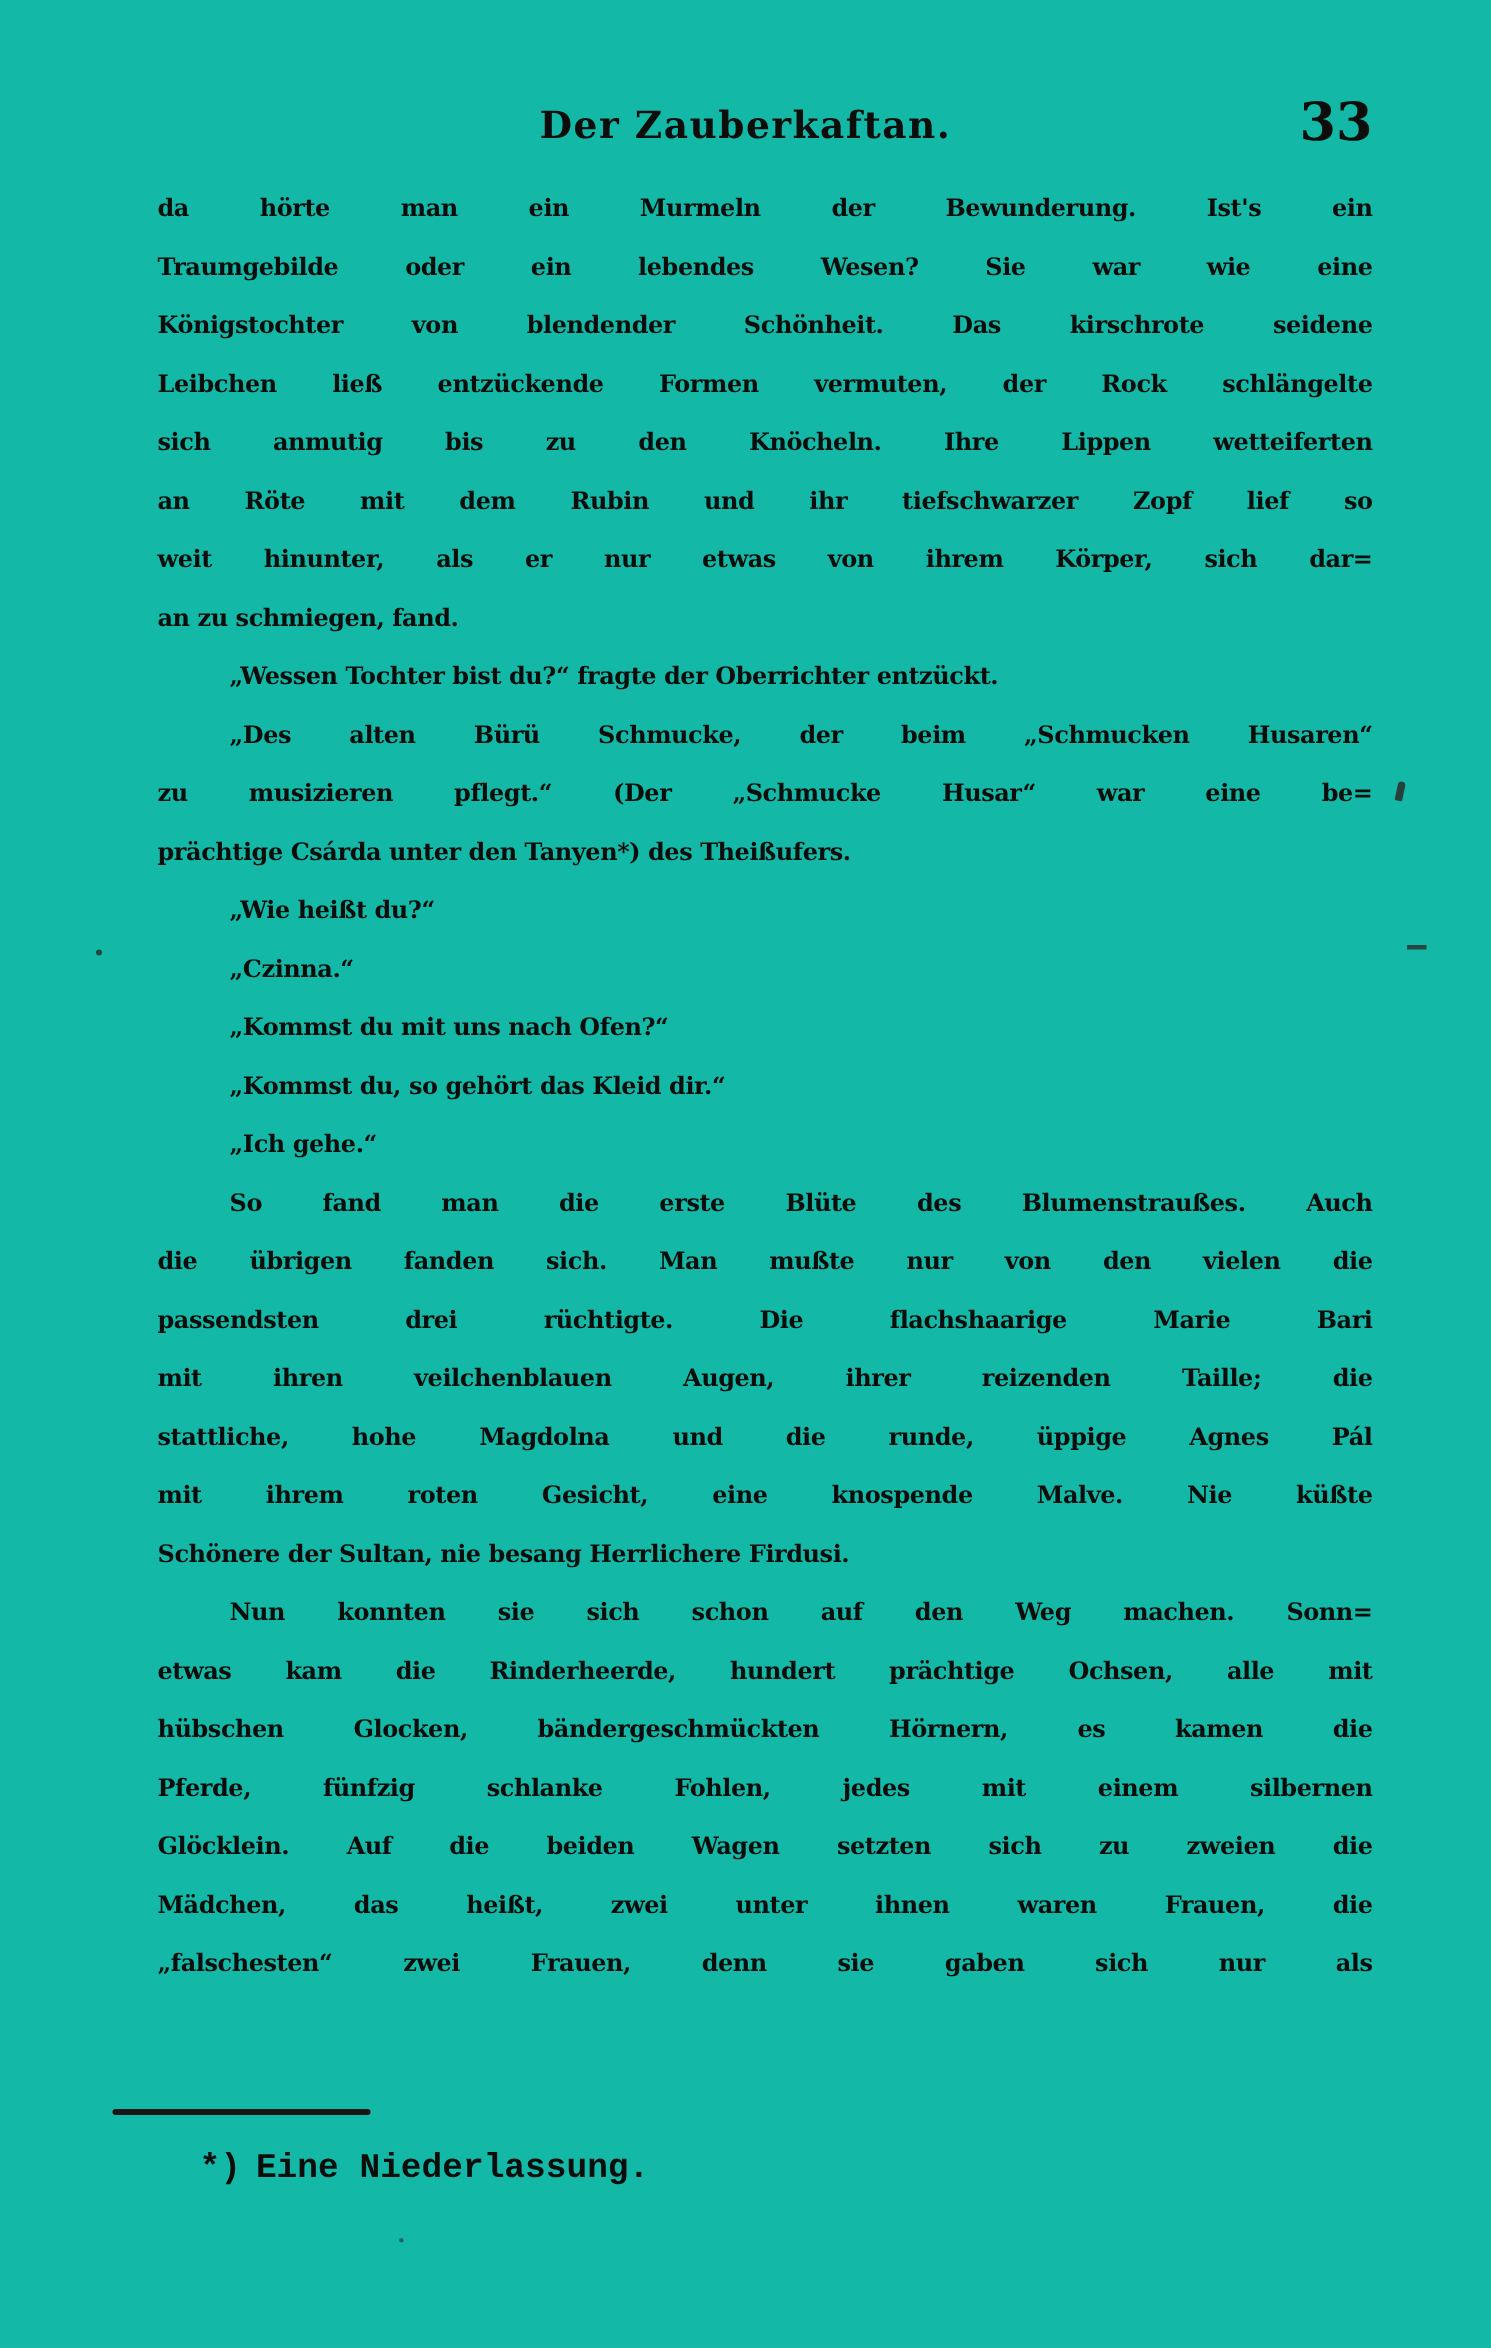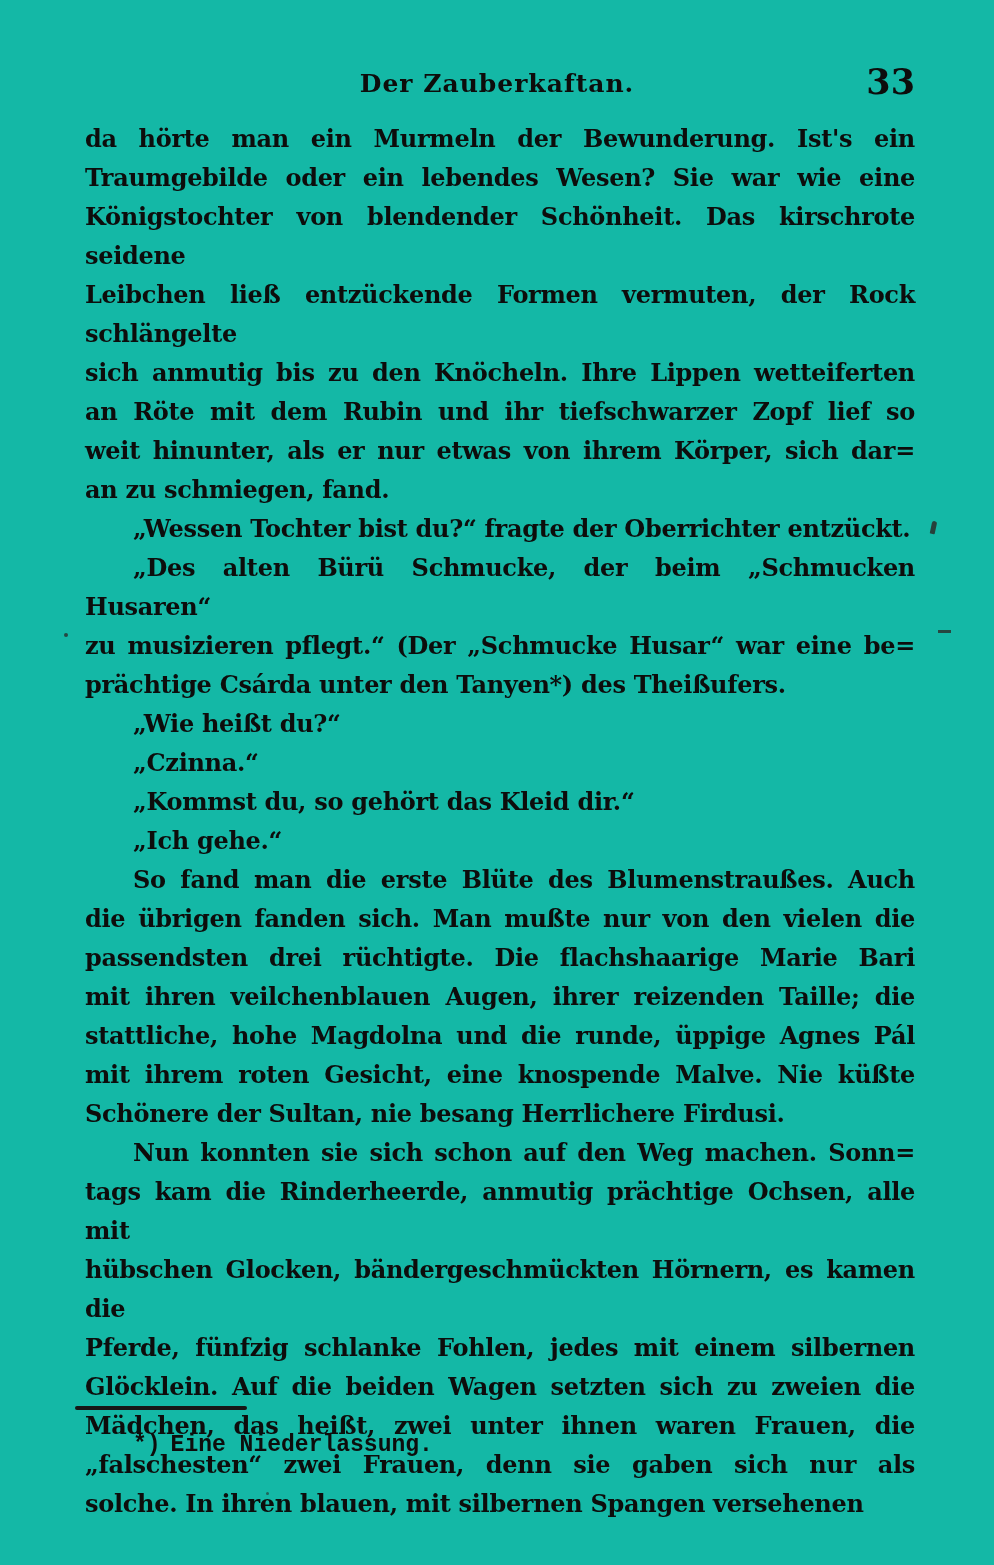--- a/index.html
+++ b/index.html
@@ -49,27 +49,28 @@
     top: 119px;
     left: 85px;
     width: 830px;
   }
   .para {
     margin: 0;
     padding: 0;
   }
   .line {
     display: block;
-    font-size: 24px;
+    font-size: 16px;
     font-weight: bold;
     line-height: 39px;
     letter-spacing: -0.3px;
     text-align: justify;
     text-align-last: justify;
     text-justify: inter-word;
+    margin-left: 20px;
   }
   .line.final {
     text-align-last: left;
   }
   .para.indent .line:first-child {
     text-indent: 48px;
   }
   
   .footnote-sep {
     position: absolute;
@@ -138,43 +139,45 @@
         <span class="line">zu musizieren pflegt.“  (Der „Schmucke Husar“ war eine be=</span>
         <span class="line final">prächtige Csárda unter den Tanyen*) des Theißufers.</span>
       </p>
       <p class="para indent">
         <span class="line final">„Wie heißt du?“</span>
       </p>
       <p class="para indent">
         <span class="line final">„Czinna.“</span>
       </p>
       <p class="para indent">
+        <span class="line final">„Kommst du mit uns nach Ofen?“</span>
+      </p>
+      <p class="para indent">
         <span class="line final">„Kommst du, so gehört das Kleid dir.“</span>
       </p>
       <p class="para indent">
         <span class="line final">„Ich gehe.“</span>
       </p>
       <p class="para indent">
         <span class="line">So fand man die erste Blüte des Blumenstraußes.  Auch</span>
         <span class="line">die übrigen fanden sich.  Man mußte nur von den vielen die</span>
         <span class="line">passendsten drei rüchtigte.  Die flachshaarige Marie Bari</span>
         <span class="line">mit ihren veilchenblauen Augen, ihrer reizenden Taille; die</span>
         <span class="line">stattliche, hohe Magdolna und die runde, üppige Agnes Pál</span>
         <span class="line">mit ihrem roten Gesicht, eine knospende Malve.  Nie küßte</span>
         <span class="line final">Schönere der Sultan, nie besang Herrlichere Firdusi.</span>
       </p>
       <p class="para indent">
         <span class="line">Nun konnten sie sich schon auf den Weg machen.  Sonn=</span>
-        <span class="line">tags kam die Rinderheerde, anmutig prächtige Ochsen, alle mit</span>
+        <span class="line">etwas kam die Rinderheerde, hundert prächtige Ochsen, alle mit</span>
         <span class="line">hübschen Glocken, bändergeschmückten Hörnern, es kamen die</span>
         <span class="line">Pferde, fünfzig schlanke Fohlen, jedes mit einem silbernen</span>
         <span class="line">Glöcklein.  Auf die beiden Wagen setzten sich zu zweien die</span>
         <span class="line">Mädchen, das heißt, zwei unter ihnen waren Frauen, die</span>
         <span class="line">„falschesten“ zwei Frauen, denn sie gaben sich nur als</span>
-        <span class="line final">solche.  In ihren blauen, mit silbernen Spangen versehenen</span>
       </p>
     </main>
 
   <div class="footnote-sep"></div>
 
   <div class="footnote"><span class="fn-marker">*)</span><span>Eine Niederlassung.</span></div>
 
   <div class="speck speck-comma"></div>
   <div class="speck speck-dash"></div>
   <div class="speck speck-dot-left"></div>

